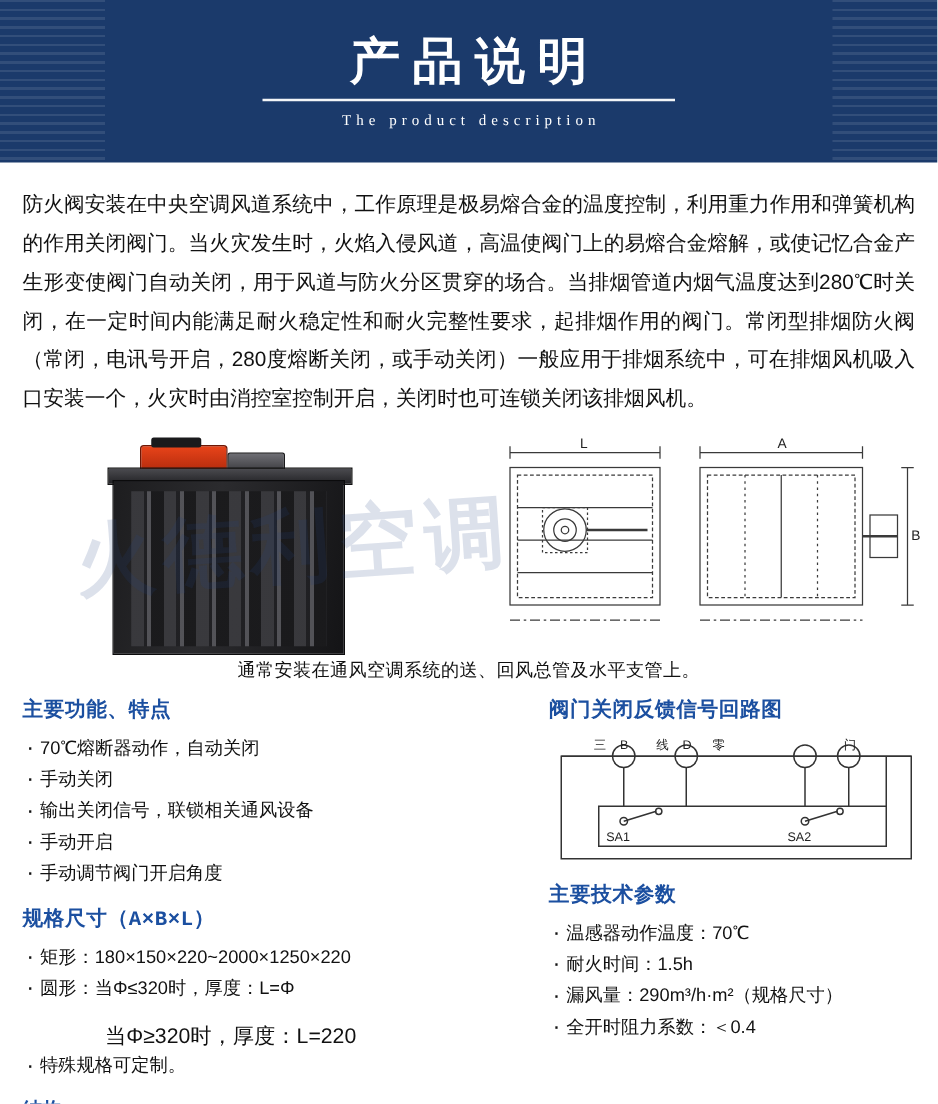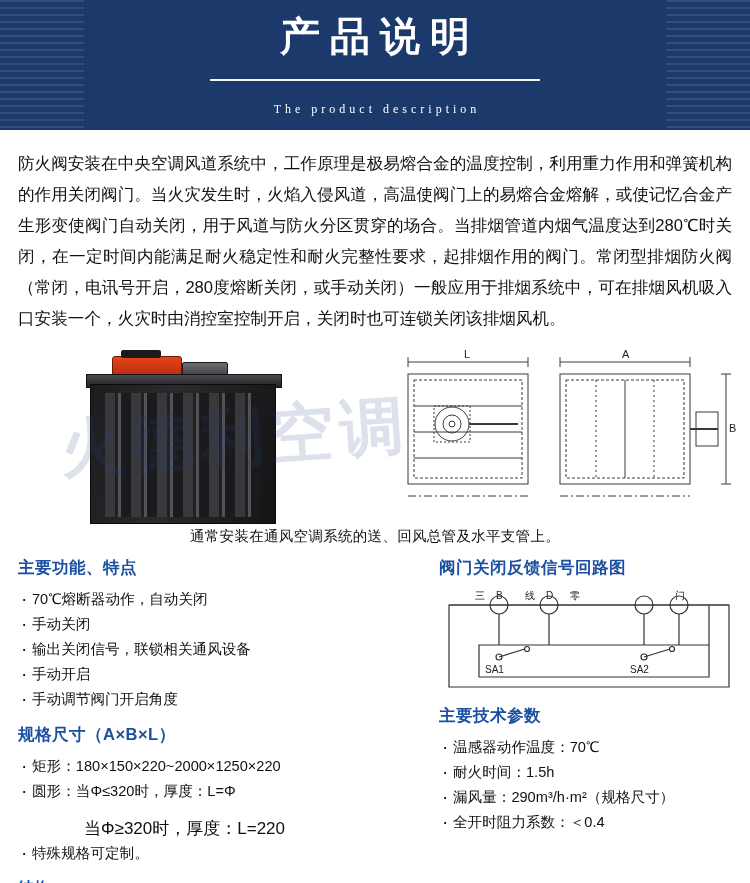--- a/index.html
+++ b/index.html
@@ -22,21 +22,21 @@
   .header .side-stripe {
     position:absolute; top:0; left:0; width:84px; height:130px;
     background:
       repeating-linear-gradient(180deg,
         rgba(255,255,255,0.10) 0px, rgba(255,255,255,0.10) 2px,
         rgba(255,255,255,0.0) 2px, rgba(255,255,255,0.0) 7px);
   }
   .header .side-stripe.right { left:auto; right:0; }
   .header-inner {
     position:absolute; left:0; right:0; top:0; bottom:0;
-    display:flex; flex-direction:column; align-items:center; justify-content:center;gap:13px;
+    display:flex; flex-direction:column; align-items:center; justify-content:center;
   }
   .title-cn {
     color:#ffffff;
     font-size:40px;
     font-weight:bold;
     letter-spacing:10px;
     text-indent:10px;
     line-height:1.05;
     margin-top:2px;
   }
@@ -131,20 +131,21 @@
     margin-top:6px;
     padding:0 18px;
     height:320px;
   }
   .col-left { position:absolute; left:18px; top:0; width:385px; }
   .col-right { position:absolute; left:439px; top:0; width:320px; }
 
   .sec-title {
     color:#1b4fa0; font-size:16.5px; font-weight:bold; letter-spacing:.5px;
     margin:0 0 8px 0;
+    font-family:Liberation Mono, monospace;
   }
   .sec-title.right-title { text-align:left; }
 
   ul.bullets { list-style:none; margin:0 0 12px 0; padding:0; }
   ul.bullets li {
     font-size:14.6px; color:#111; line-height:25px;
     padding-left:14px; position:relative;
   }
   ul.bullets li:before {
     content:"·"; position:absolute; left:3px; top:-1px;

